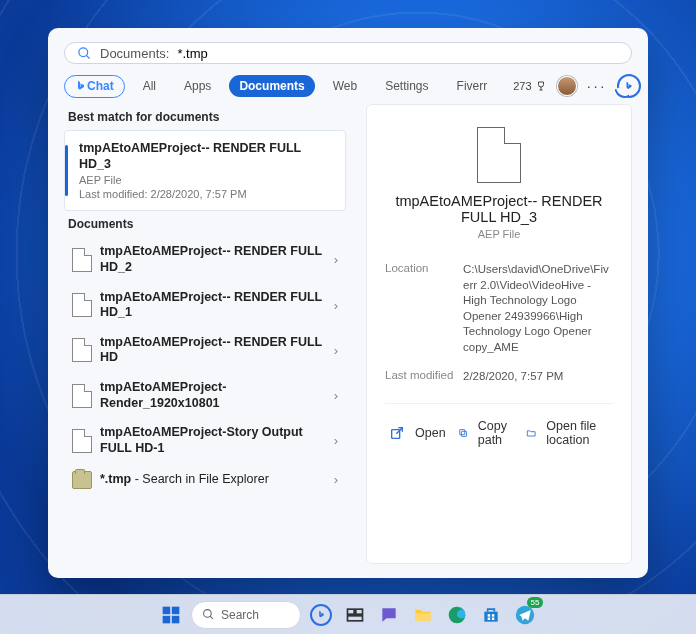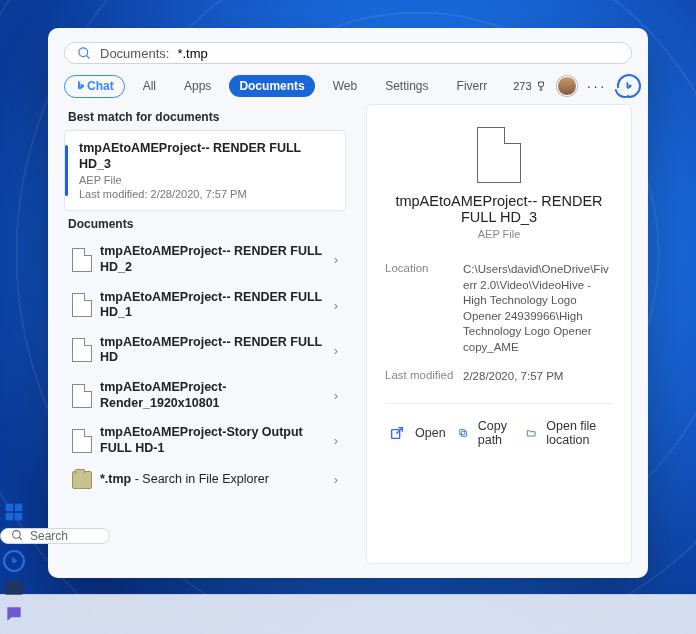--- a/index.html
+++ b/index.html
@@ -41,21 +41,21 @@
 .preview-icon-wrap { display: flex; justify-content: center; margin: 4px 0 10px; }
 .preview-title { text-align: center; font-size: 14.5px; font-weight: 400; color: #222; }
 .preview-sub { text-align: center; font-size: 11px; color: #888; margin-top: 3px; }
 .meta-block { margin-top: 22px; font-size: 11.5px; }
 .meta-row { display: flex; margin-bottom: 14px; }
 .meta-label { width: 78px; color: #888; }
 .meta-value { flex: 1; color: #555; line-height: 1.35; word-break: break-word; }
 .actions { border-top: 1px solid #eef0f4; margin-top: 4px; padding-top: 10px; display: flex; gap: 4px; }
 .action { display: flex; align-items: center; gap: 10px; padding: 5px 4px; font-size: 12.5px; color: #333; cursor: pointer; border-radius: 3px; }
 .action svg { width: 16px; height: 16px; }
-.taskbar { position: absolute; bottom: 0; left: 0; right: 0; height: 40px; background: rgba(235,240,248,.9); backdrop-filter: blur(10px); display: flex; align-items: flex-start; justify-content: center; gap: 6px; z-index: 3; border-top: 1px solid rgba(0,0,0,.08); flex-direction: column; }
+.taskbar { position: absolute; bottom: 0; left: 0; right: 0; height: 40px; background: rgba(235,240,248,.9); backdrop-filter: blur(10px); display: flex; align-items: center; justify-content: center; gap: 6px; z-index: 3; border-top: 1px solid rgba(0,0,0,.08); }
 .tb-item { width: 28px; height: 28px; display: flex; align-items: center; justify-content: center; border-radius: 4px; }
 .tb-search { width: 110px; height: 28px; background: #fff; border-radius: 14px; display: flex; align-items: center; padding: 0 10px; gap: 6px; font-size: 12px; color: #666; border: 1px solid #d0d6e0; }
 .badge { position: relative; }
 .badge::after { content: attr(data-count); position: absolute; top: -4px; right: -4px; background: #1fa351; color: #fff; font-size: 8px; border-radius: 8px; padding: 1px 3px; min-width: 10px; text-align: center; }
 </style>
 </head>
 <body>
 
 <div class="wallpaper"></div>
 

